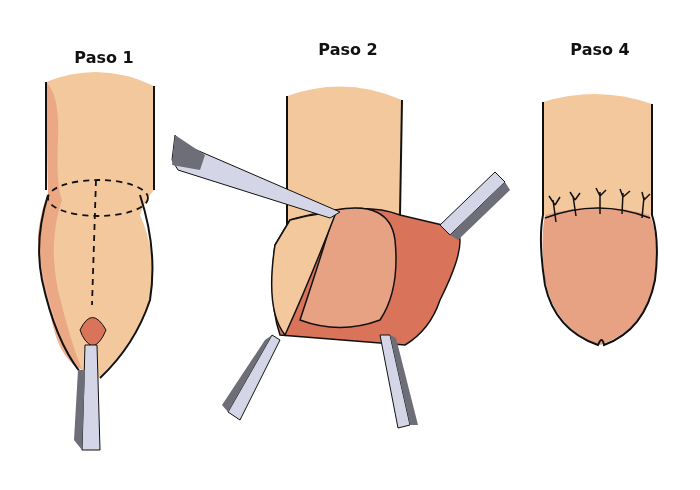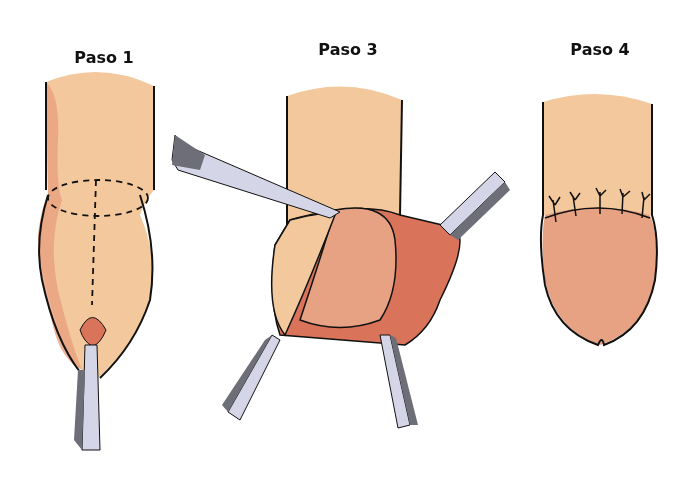--- a/index.html
+++ b/index.html
@@ -4,21 +4,21 @@
 <style>
   html, body { margin:0; padding:0; background:#ffffff; }
   body { width:700px; height:490px; position:relative; overflow:hidden; font-family:"DejaVu Sans", sans-serif; }
   .title { position:absolute; font-weight:bold; font-size:16px; color:#111; text-align:center; width:120px; }
   svg { position:absolute; left:0; top:0; }
 </style>
 </head>
 <body>
 
 <div class="title" style="left:44px; top:40px;margin-top:8px;">Paso 1</div>
-<div class="title" style="left:288px; top:40px;">Paso 3</div>
+<div class="title" style="left:288px; top:40px;">Paso 2</div>
 <div class="title" style="left:540px; top:40px;">Paso 4</div>
 
 <svg width="700" height="490" viewBox="0 0 700 490">
 
   <g>
     <path d="M46,82 Q100,60 154,86 L154,190 Q145,200 140,215 Q158,255 150,300 Q135,345 98,378 Q72,370 62,340 Q38,270 38,235 Q42,205 48,195 Z" fill="#F2C89C"></path>
     <path d="M46,82 Q60,95 58,140 Q56,185 62,200 Q48,240 58,290 Q70,340 82,370 Q62,360 54,330 Q38,270 38,235 Q42,205 48,195 Z" fill="#E8A07E" opacity="0.8"></path>
     <path d="M46,82 L46,190 M154,86 L154,190 M48,195 Q34,240 42,280 Q55,340 80,372 M140,195 Q158,250 150,300 Q135,345 100,378" fill="none" stroke="#111" stroke-width="2"></path>
     <ellipse cx="98" cy="198" rx="50" ry="18" fill="none" stroke="#111" stroke-width="1.8" stroke-dasharray="6,5"></ellipse>
     <line x1="96" y1="180" x2="92" y2="305" stroke="#111" stroke-width="1.8" stroke-dasharray="6,5"></line>

